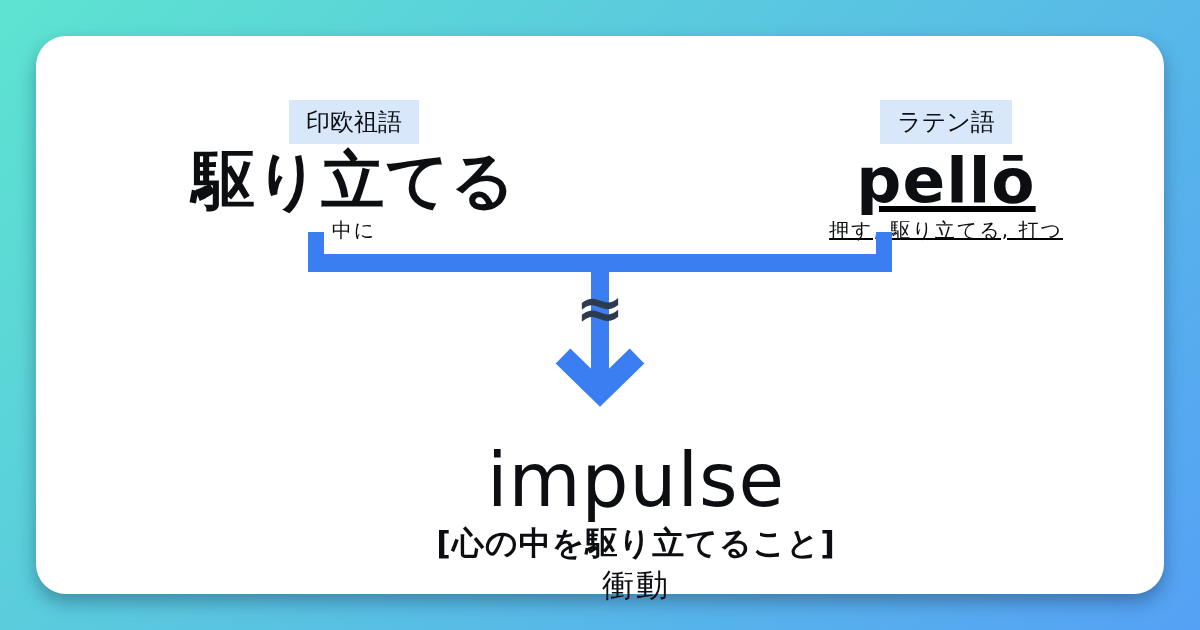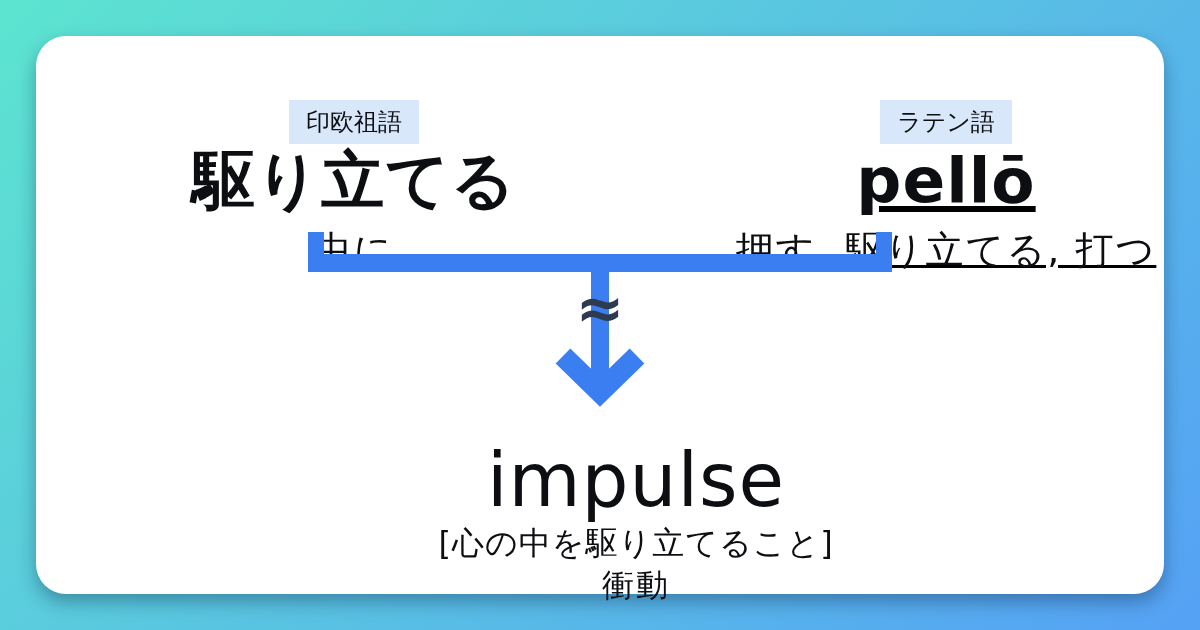--- a/index.html
+++ b/index.html
@@ -44,24 +44,24 @@
   }
   .origin-word{
     font-size:63px;
     font-weight:800;
     color:var(--text-primary);
     line-height:1.12;
     margin-top:2px;
     letter-spacing:1px;
   }
   .origin-meaning{
-    font-size:38px;
+    font-size:20px;
     color:var(--text-primary);
     line-height:1.15;
-    margin-top:12px;
+    margin-top:2px;
     letter-spacing:2px;
   }
   .connector{
     position:absolute;
     left:0;top:0;width:1200px;height:630px;
     pointer-events:none;
   }
   .connector .blue-shape{fill:var(--arrow-blue);}
   .connector .chevron{stroke:var(--arrow-blue);stroke-width:21px;fill:none;}
   .connector .approx{
@@ -81,20 +81,21 @@
     color:var(--text-primary);
     line-height:1.1;
     letter-spacing:1px;
   }
   .result-gloss{
     font-size:32px;
     color:var(--text-primary);
     line-height:1.3;
     margin-top:2px;
     letter-spacing:1px;
+    font-weight:bold;
   }
   .result-meaning{
     font-size:32px;
     color:var(--text-primary);
     line-height:1.3;
     letter-spacing:2px;
   }
 </style>
 </head>
 <body>

